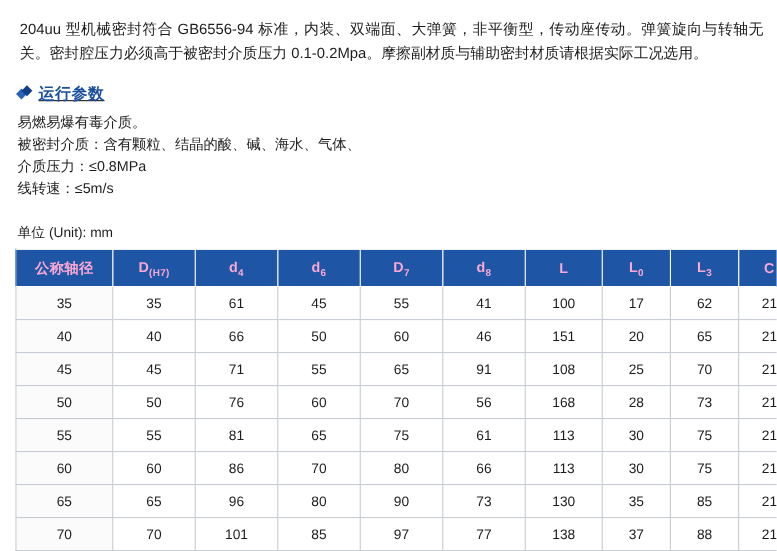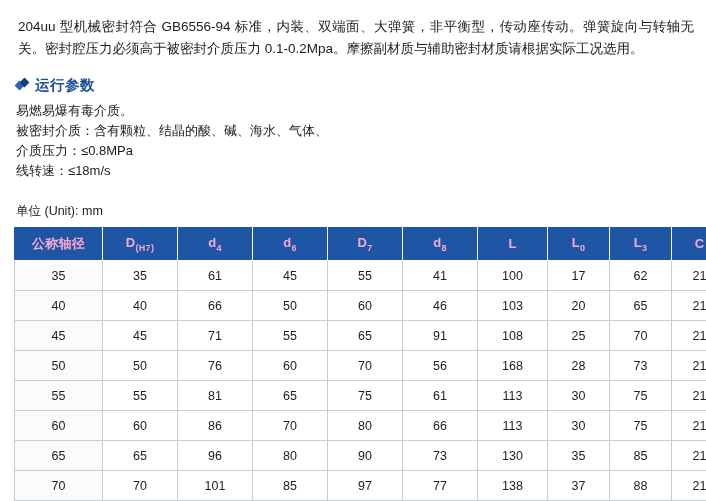--- a/index.html
+++ b/index.html
@@ -30,20 +30,21 @@
     text-align: justify;
   }
   .intro p {
     margin: 0;
   }
   .section-head {
     display: flex;
     align-items: center;
     gap: 6px;
     padding: 12px 4px 2px 16px;
+    text-decoration: underline;
   }
   .diamond-icon {
     width: 13px;
     height: 13px;
     display: inline-block;
     position: relative;
     flex: 0 0 auto;
   }
   .diamond-icon i {
     position: absolute;
@@ -135,21 +136,21 @@
       <i class="d1"></i>
         <i class="d2"></i>
     </span>
     <span class="section-title">运行参数</span>
   </div>
 
   <div class="params">
     <div>易燃易爆有毒介质。</div>
     <div>被密封介质：含有颗粒、结晶的酸、碱、海水、气体、</div>
     <div>介质压力：≤0.8MPa</div>
-    <div>线转速：≤18m/s</div>
+    <div>线转速：≤5m/s</div>
   </div>
 
   <div class="unit-line">单位 (Unit): mm</div>
 
   <div class="table-wrap">
     <table class="spec">
       <colgroup>
         <col style="width:88px">
         <col style="width:75px">
         <col style="width:75px">
@@ -188,21 +189,21 @@
             <td>62</td>
             <td>21</td>
           </tr>
           <tr>
             <td class="col1">40</td>
             <td>40</td>
             <td>66</td>
             <td>50</td>
             <td>60</td>
             <td>46</td>
-            <td>103</td>
+            <td>151</td>
             <td>20</td>
             <td>65</td>
             <td>21</td>
           </tr>
           <tr>
             <td class="col1">45</td>
             <td>45</td>
             <td>71</td>
             <td>55</td>
             <td>65</td>

